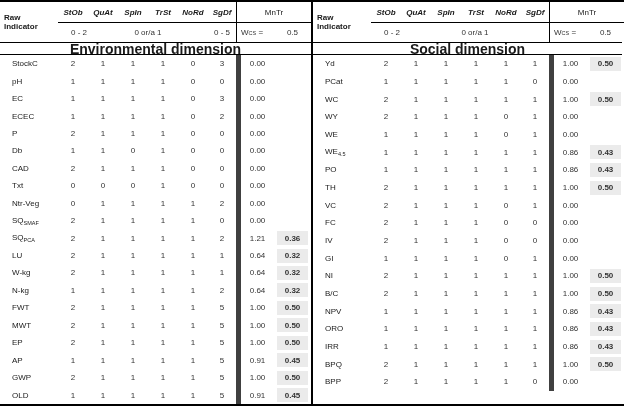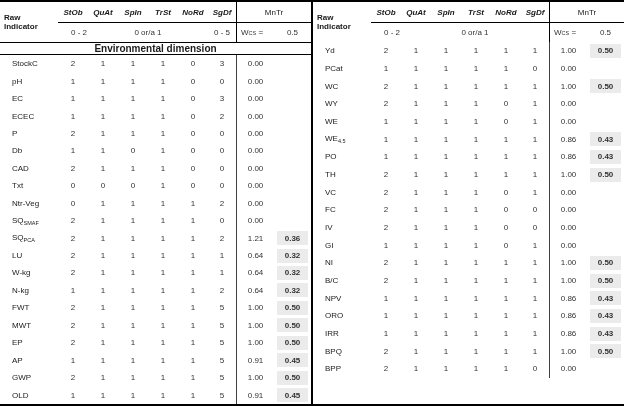--- a/index.html
+++ b/index.html
@@ -71,37 +71,37 @@
     display:flex; align-items:center; justify-content:center; color:#333;
   }
   sub { font-size:5.5px; vertical-align:-1.5px; letter-spacing:0; }
 
   
   .band {
     height:13px;
     border-top:1px solid #000;
     border-bottom:1px solid #000;
     display:flex; align-items:center; justify-content:center;
-    font-size:10px; font-weight:bold;
+    font-size:14px; font-weight:bold;
   }
 
   
   .row {
     display:grid;
     grid-template-columns:var(--cols);
     align-items:center;
     font-size:8px;
   }
   .ttable--left  .row { height:17.45px; }
   .ttable--right .row { height:17.68px; }
   .cell { text-align:center; }
   .cell.ind { text-align:left; padding-left:12px; white-space:nowrap; }
   .cell.val { color:#333; }
   .cell.m1 {
-    border-left:1px solid #404040;
+    border-left:5px solid #404040;
     height:100%;
     display:flex; align-items:center; justify-content:center;
     color:#333;
   }
   .cell.m2 {
     height:100%;
     display:flex; align-items:center; justify-content:center;
   }
   .cell.m2 .shade {
     background:var(--shade,#ebebeb);
@@ -397,20 +397,21 @@
       <div class="colh">SgDf</div>
       <div class="mntr-h">MnTr</div>
       <div class="rng rng-stob">0 - 2</div>
       <div class="rng rng-mid5">0 or/a 1</div>
       <div class="wcell">
         <span>W</span><sub>CS</sub>&nbsp;<span>=</span>
       </div>
       <div class="wval">0.5</div>
     </div>
     <div class="tbody">
+        <div class="band">Social dimension</div>
         <div class="row">
           <div class="cell ind">Yd</div>
           <div class="cell val">2</div>
           <div class="cell val">1</div>
           <div class="cell val">1</div>
           <div class="cell val">1</div>
           <div class="cell val">1</div>
           <div class="cell val">1</div>
           <div class="cell m1">1.00</div>
           <div class="cell m2">

